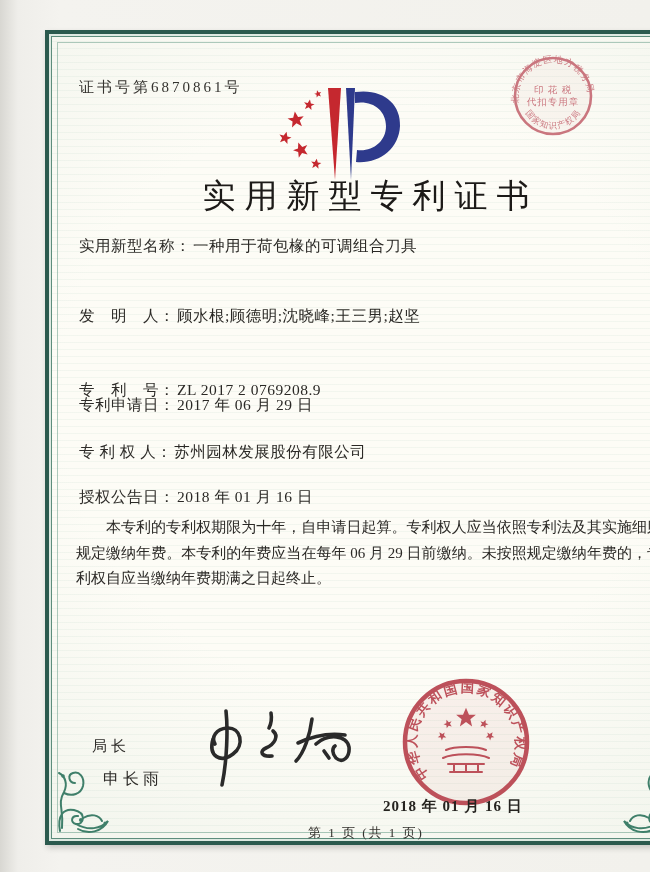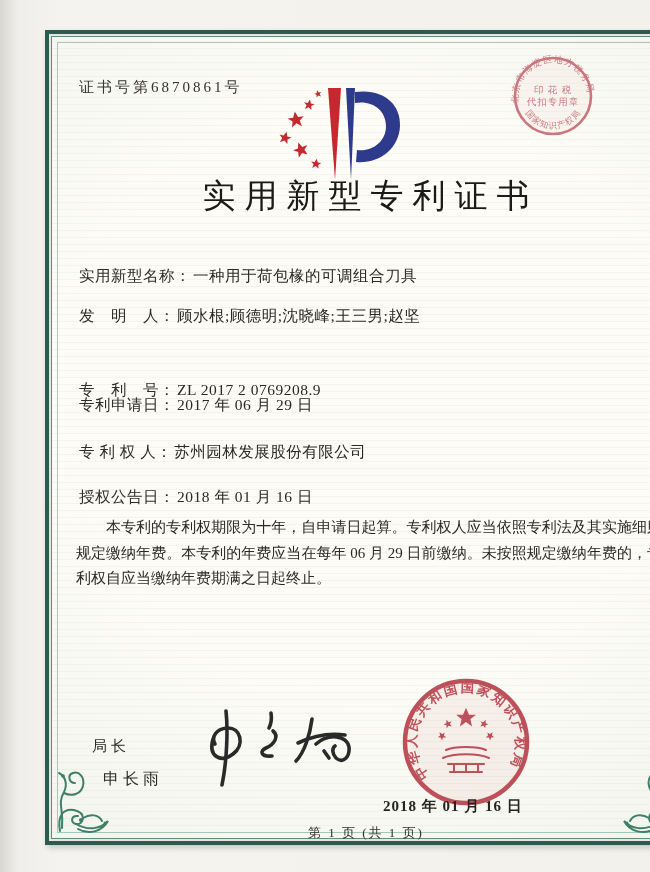--- a/index.html
+++ b/index.html
@@ -30,21 +30,21 @@
   }
   .logo{position:absolute;left:222px;top:52px;width:132px;height:102px;}
   .title{
     position:absolute;left:0;top:140px;width:100%;text-align:center;
     font-size:33px;font-weight:400;letter-spacing:9px;color:#1c1a18;text-indent:9px;
   }
   .fields{position:absolute;left:30px;top:0;width:510px;}
   .field{position:absolute;left:0;font-size:15.5px;letter-spacing:.5px;white-space:nowrap;}
   .field .lbl{color:#2e2c29;}
   .field .val{color:#2a2825;margin-left:2px;}
-  .f0{top:232px;} .f1{top:272px;} .f2{top:319px;margin-top:27px;} .f3{top:361px;} .f4{top:408px;} .f5{top:453px;}
+  .f0{top:202px;} .f1{top:272px;} .f2{top:319px;margin-top:27px;} .f3{top:361px;} .f4{top:408px;} .f5{top:453px;}
   .body-text{
     position:absolute;left:27px;right:21px;top:481px;
     font-size:15px;line-height:25.5px;text-align:justify;color:#2b2926;
   }
   .body-text p{margin:0;text-indent:2em;}
   .director{position:absolute;left:43px;top:703px;font-size:15px;letter-spacing:4px;color:#2c2a27;}
   .director-name{position:absolute;left:54px;top:735px;font-size:16px;letter-spacing:4px;color:#2c2a27;}
   .signature{position:absolute;left:148px;top:665px;width:180px;height:95px;}
   .seal{position:absolute;left:349px;top:640px;width:136px;height:136px;opacity:.92;}
   .seal-date{

